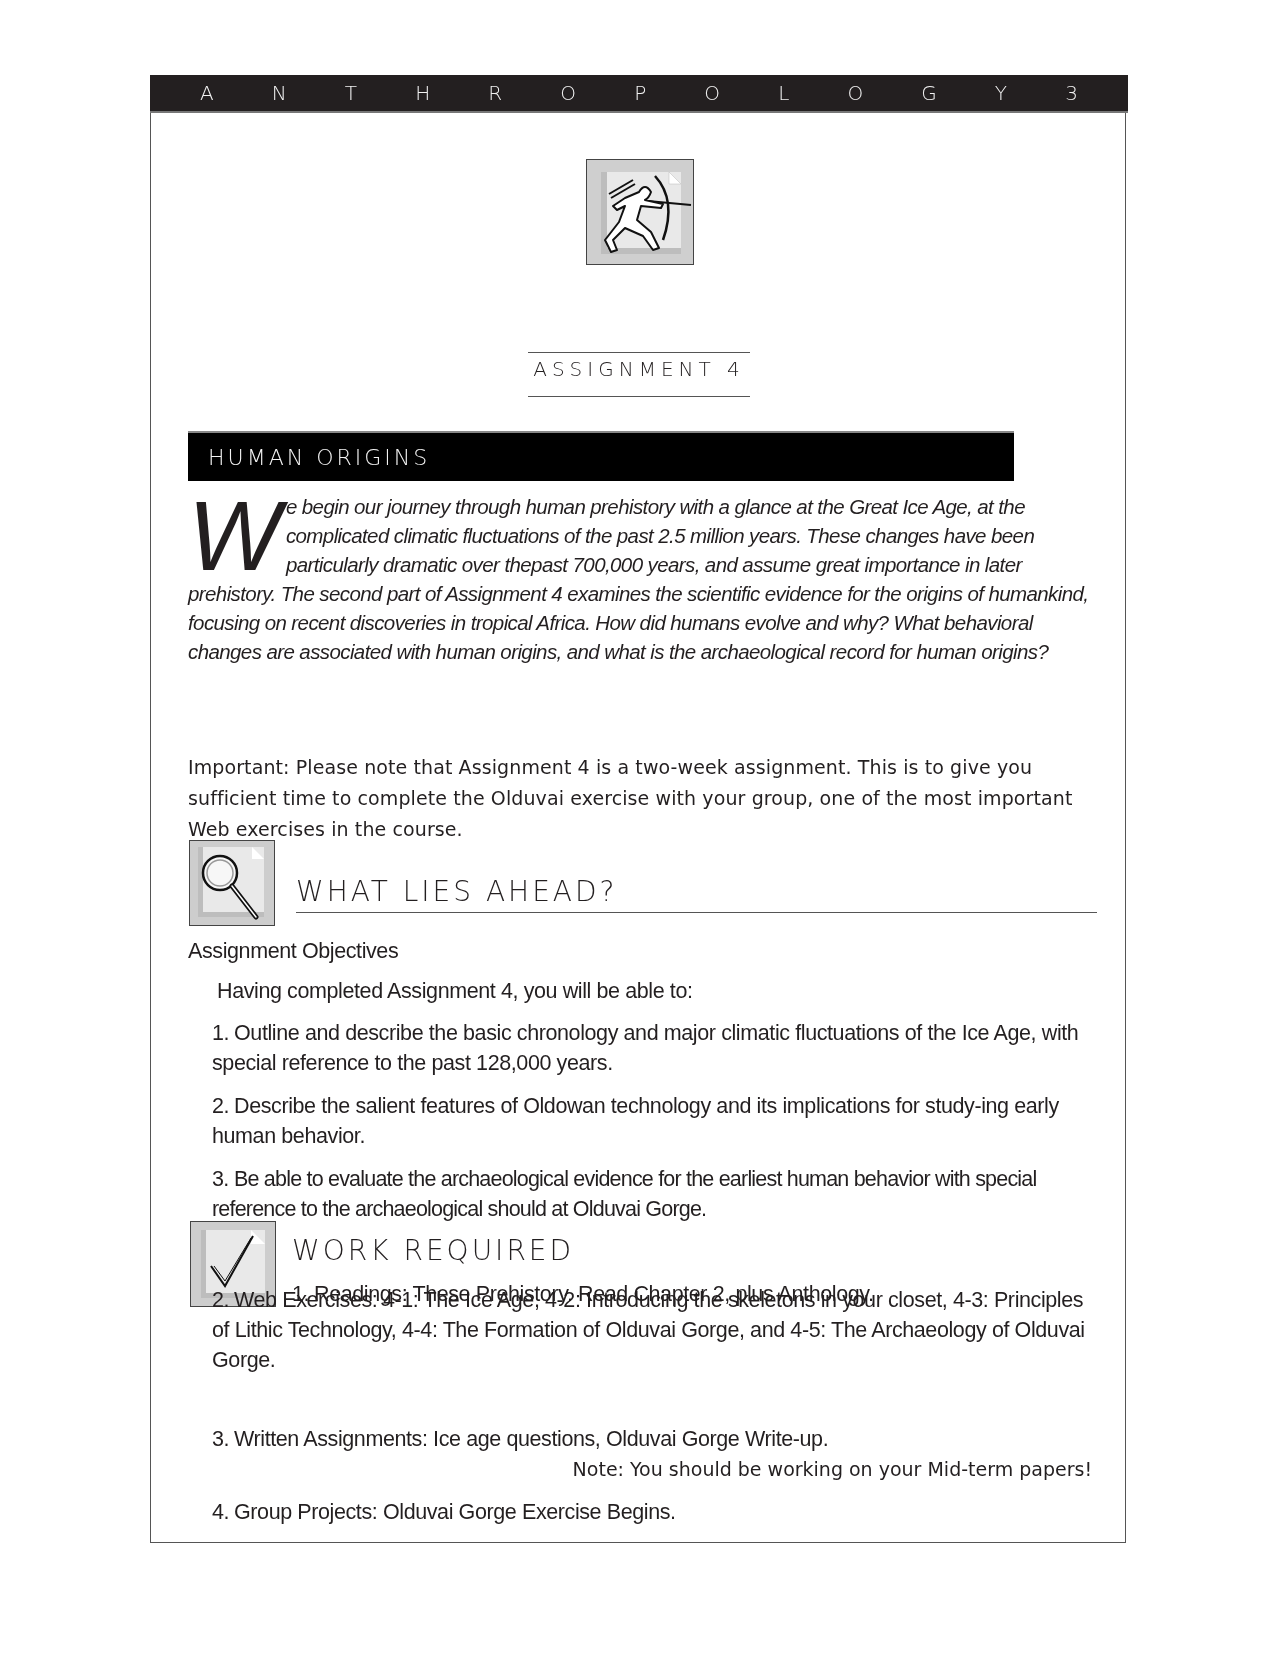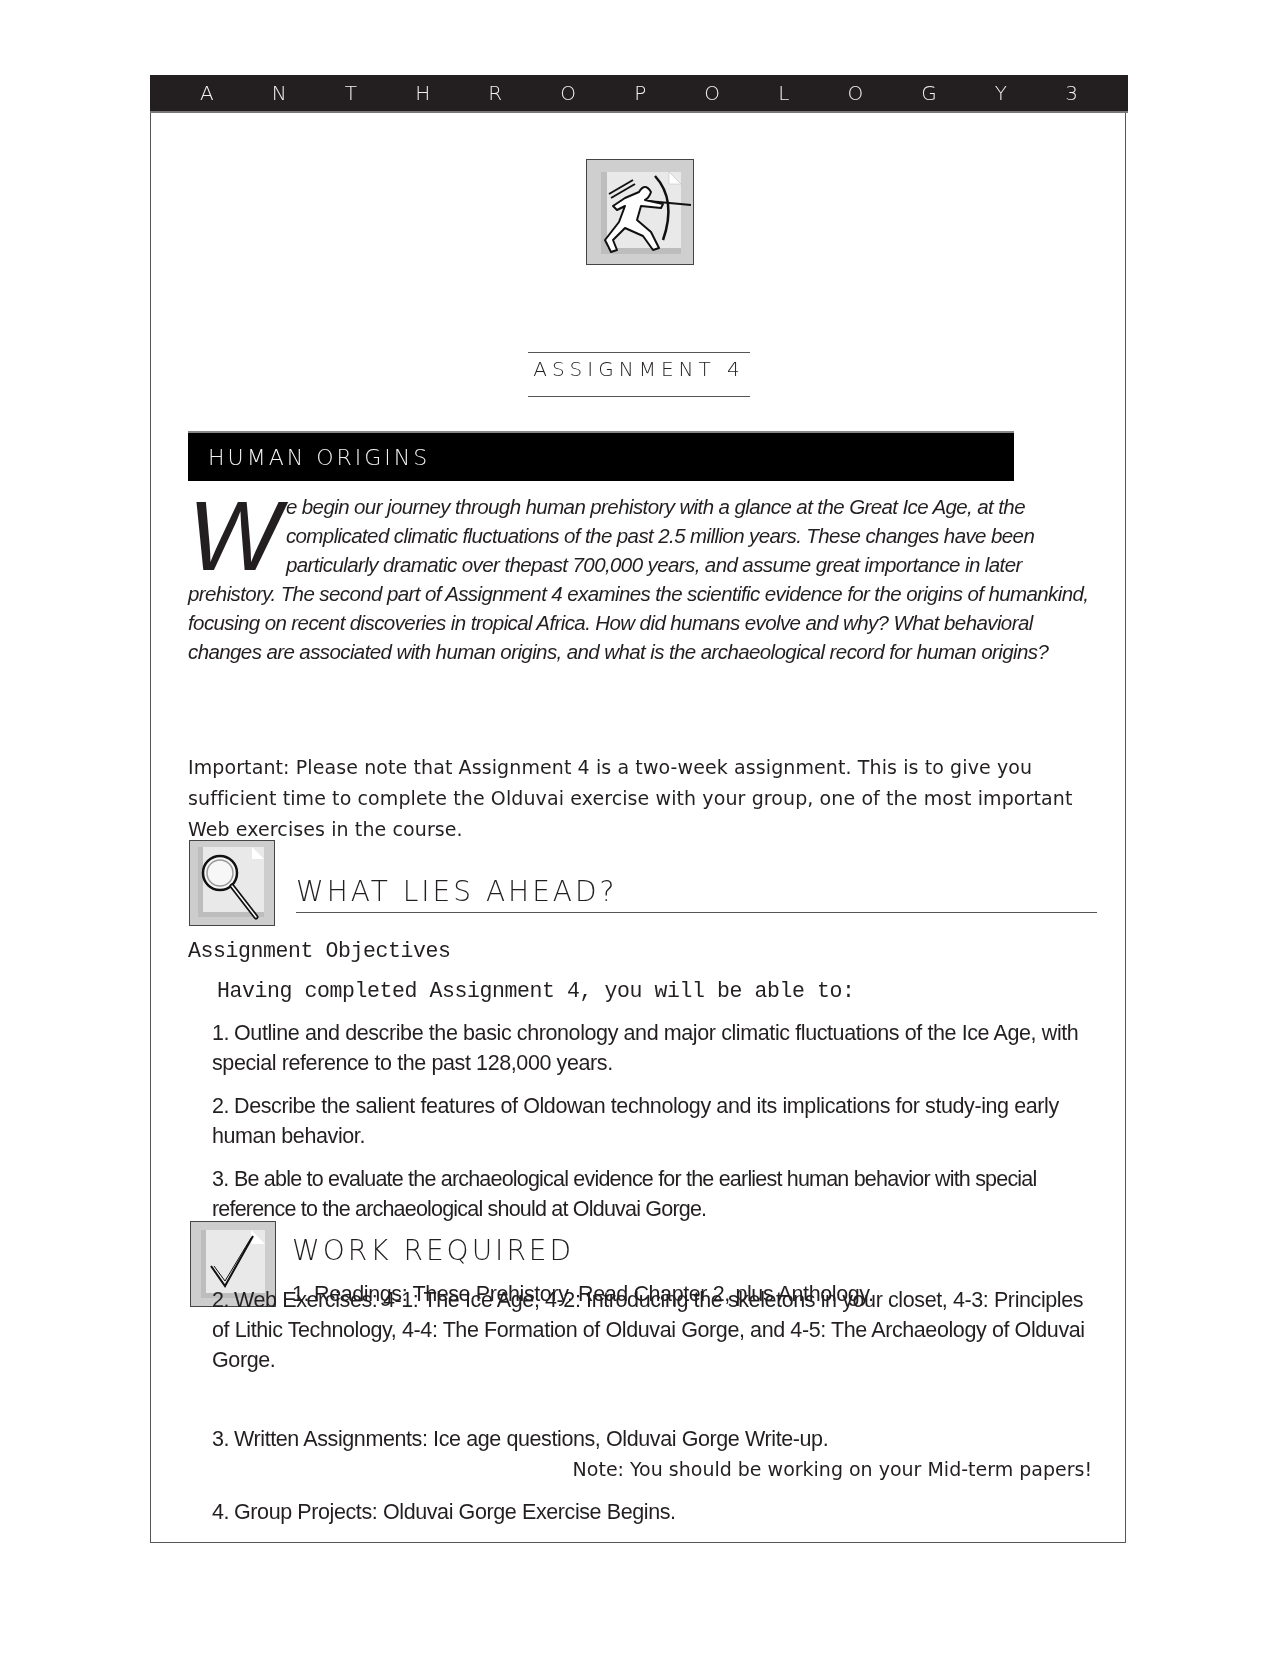--- a/index.html
+++ b/index.html
@@ -11,21 +11,21 @@
   .assign-title { position: absolute; left: 528px; top: 352px; width: 222px; text-align: center; border-top: 1.5px solid #555; border-bottom: 1.5px solid #555; padding: 4px 0 15px; font-family: "DejaVu Sans", sans-serif; font-size: 20px; letter-spacing: 5px; font-weight: 300; }
   .section-bar { position: absolute; left: 188px; top: 415px; width: 826px; height: 50px; background: #000000; border-top: 2px solid #888; box-sizing: border-box; margin-top: 16px; }
   .section-bar span { position: absolute; left: 20px; top: 12px; color: #f4f4f4; font-family: "DejaVu Sans", sans-serif; font-size: 22px; letter-spacing: 3px; font-weight: 300; }
   .intro { position: absolute; left: 188px; top: 492px; width: 905px; font-family: "Liberation Sans", sans-serif; font-style: italic; font-size: 20.5px; line-height: 29px; letter-spacing: -0.6px; color: #231f20; }
   .dropcap { float: left; font-size: 98px; line-height: 80px; margin: 4px 6px 0 0; font-style: italic; font-weight: 400; }
   .important { position: absolute; left: 188px; top: 752px; width: 905px; font-family: "DejaVu Sans", sans-serif; font-size: 19px; line-height: 31px; letter-spacing: 0.1px; color: #231f20; }
   .icon-box { position: absolute; width: 86px; height: 86px; border: 1.5px solid #444; background: #cdcdcd; box-sizing: border-box; }
   .heading-ahead { position: absolute; left: 296px; top: 875px; width: 801px; border-bottom: 1.5px solid #555; padding-bottom: 4px; }
   .heading-ahead span, .heading-work span { font-family: "DejaVu Sans", sans-serif; font-size: 28px; letter-spacing: 3px; font-weight: 300; color: #231f20; }
   .heading-work { position: absolute; left: 292px; top: 1234px; }
-  .body-text { position: absolute; font-family: Liberation Mono, monospace; font-size: 21.5px; line-height: 30px; letter-spacing: -0.4px; color: #231f20; }
+  .body-text { position: absolute; font-family: Liberation Sans, sans-serif; font-size: 21.5px; line-height: 30px; letter-spacing: -0.4px; color: #231f20; }
   .list-item { position: absolute; left: 212px; width: 880px; font-family: "Liberation Sans", sans-serif; font-size: 21.5px; line-height: 30px; letter-spacing: -0.4px; color: #231f20; }
   .list-item .num { display: inline-block; width: 22px; }
   .list-item .cont { display: block; padding-left: 22px; text-align: right; }
   .note-text { font-family: "DejaVu Sans", sans-serif; font-size: 19px; letter-spacing: 0; }
 </style>
 </head>
 <body>
 
 <div class="frame"></div>
 

